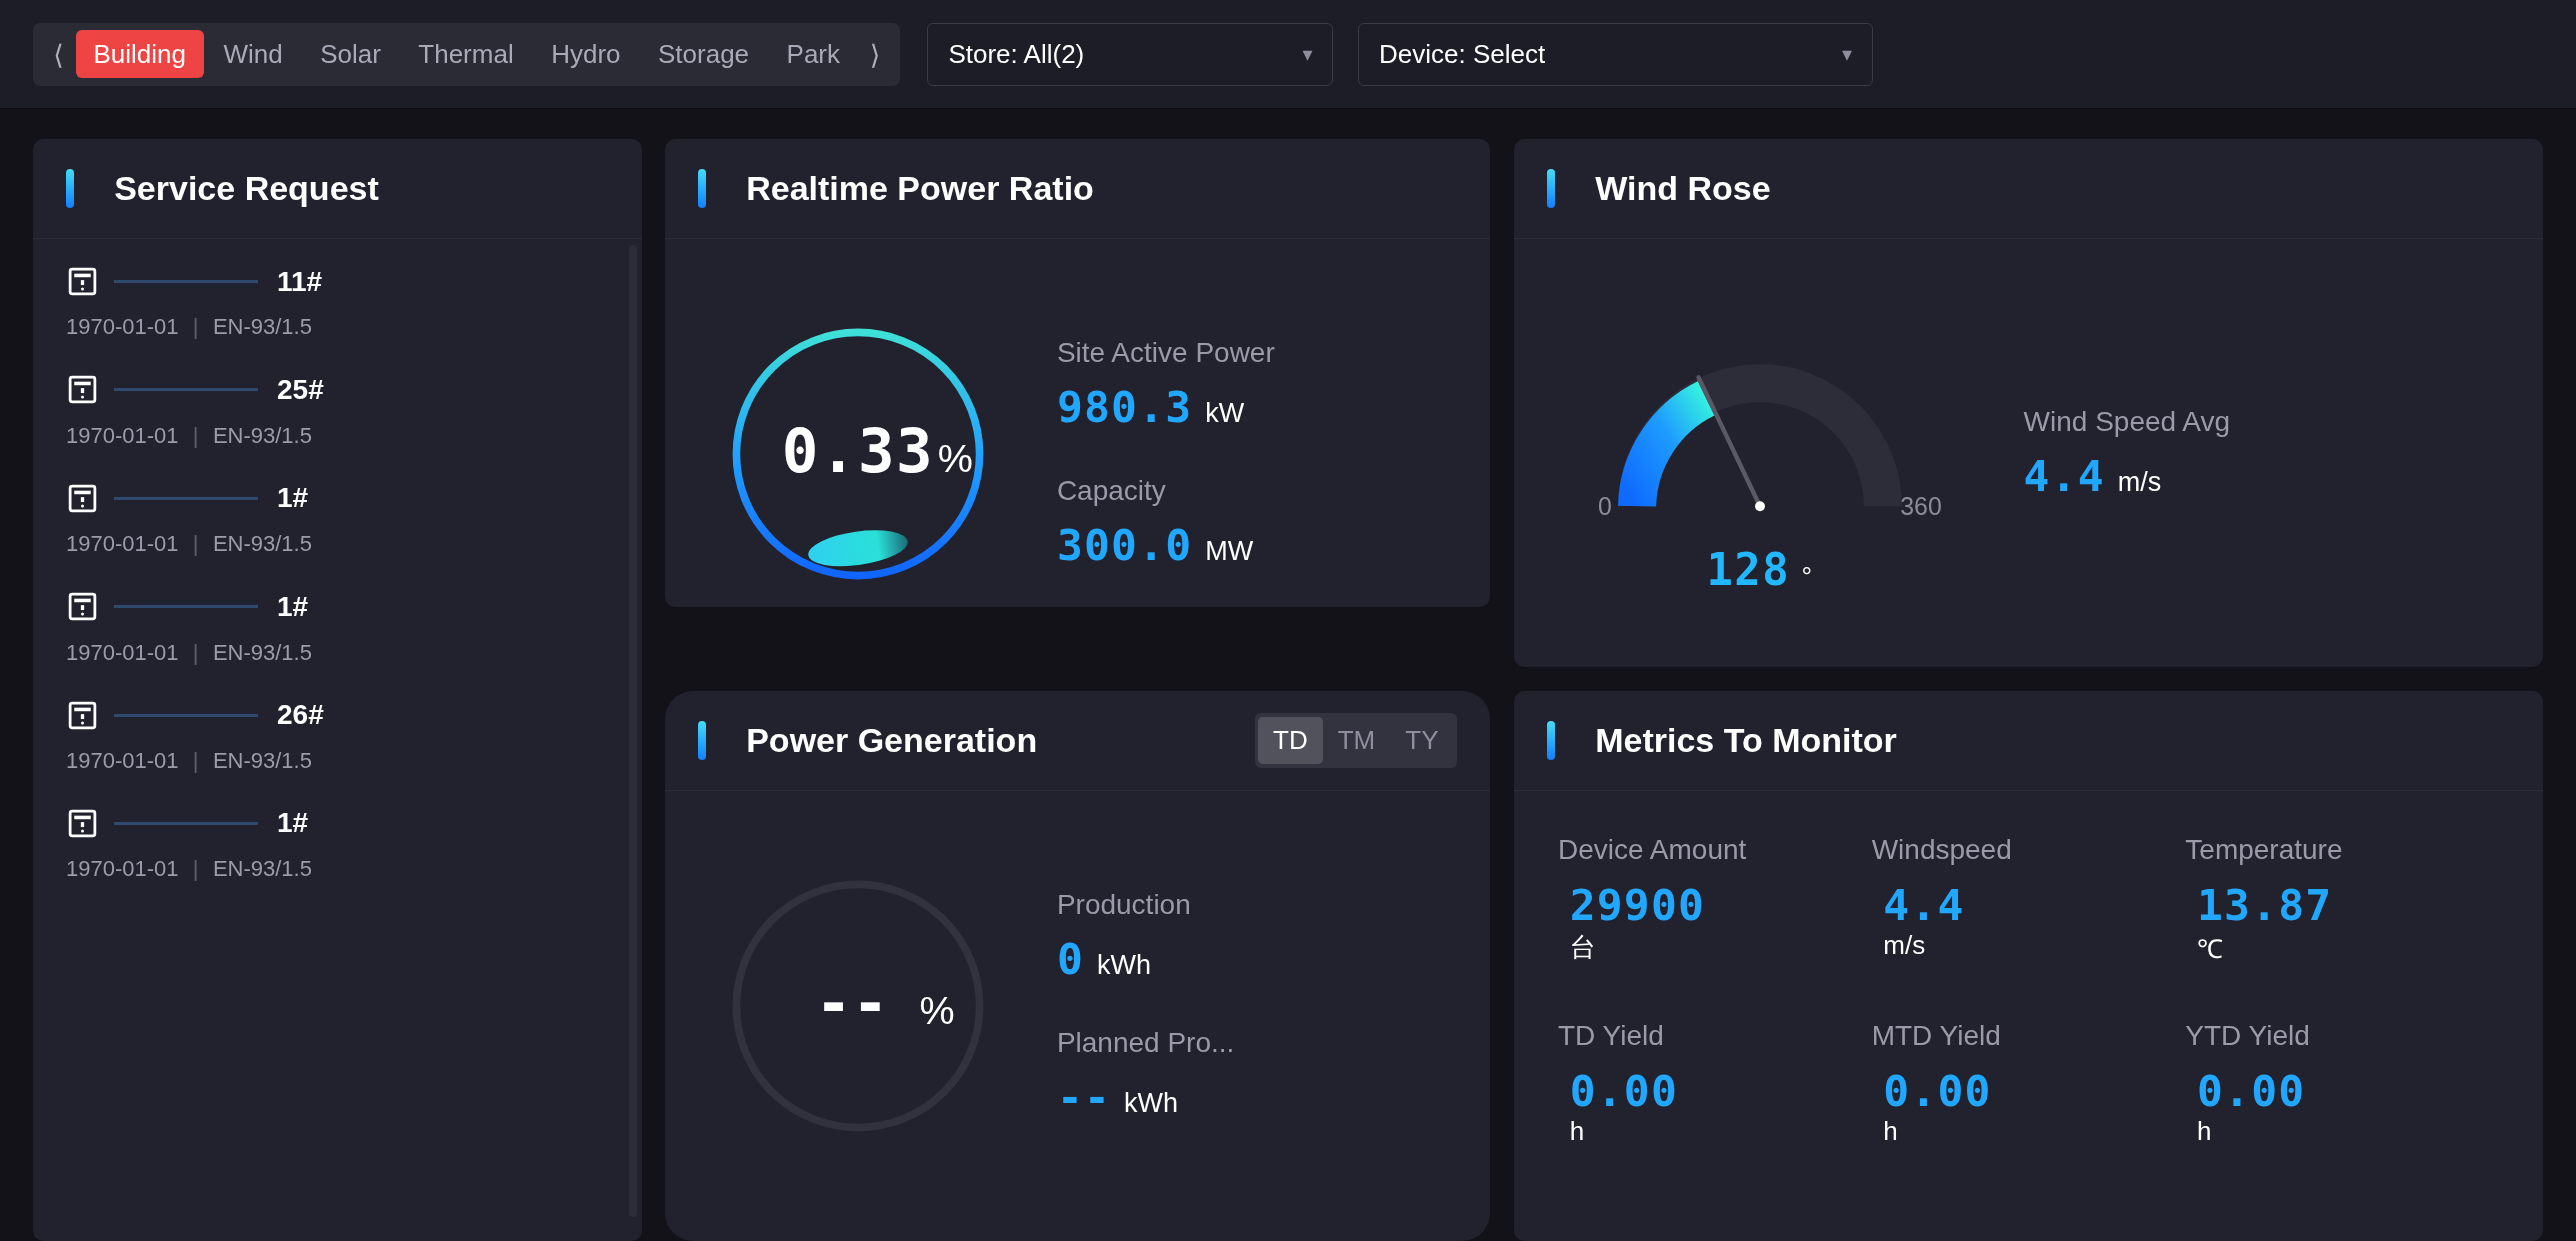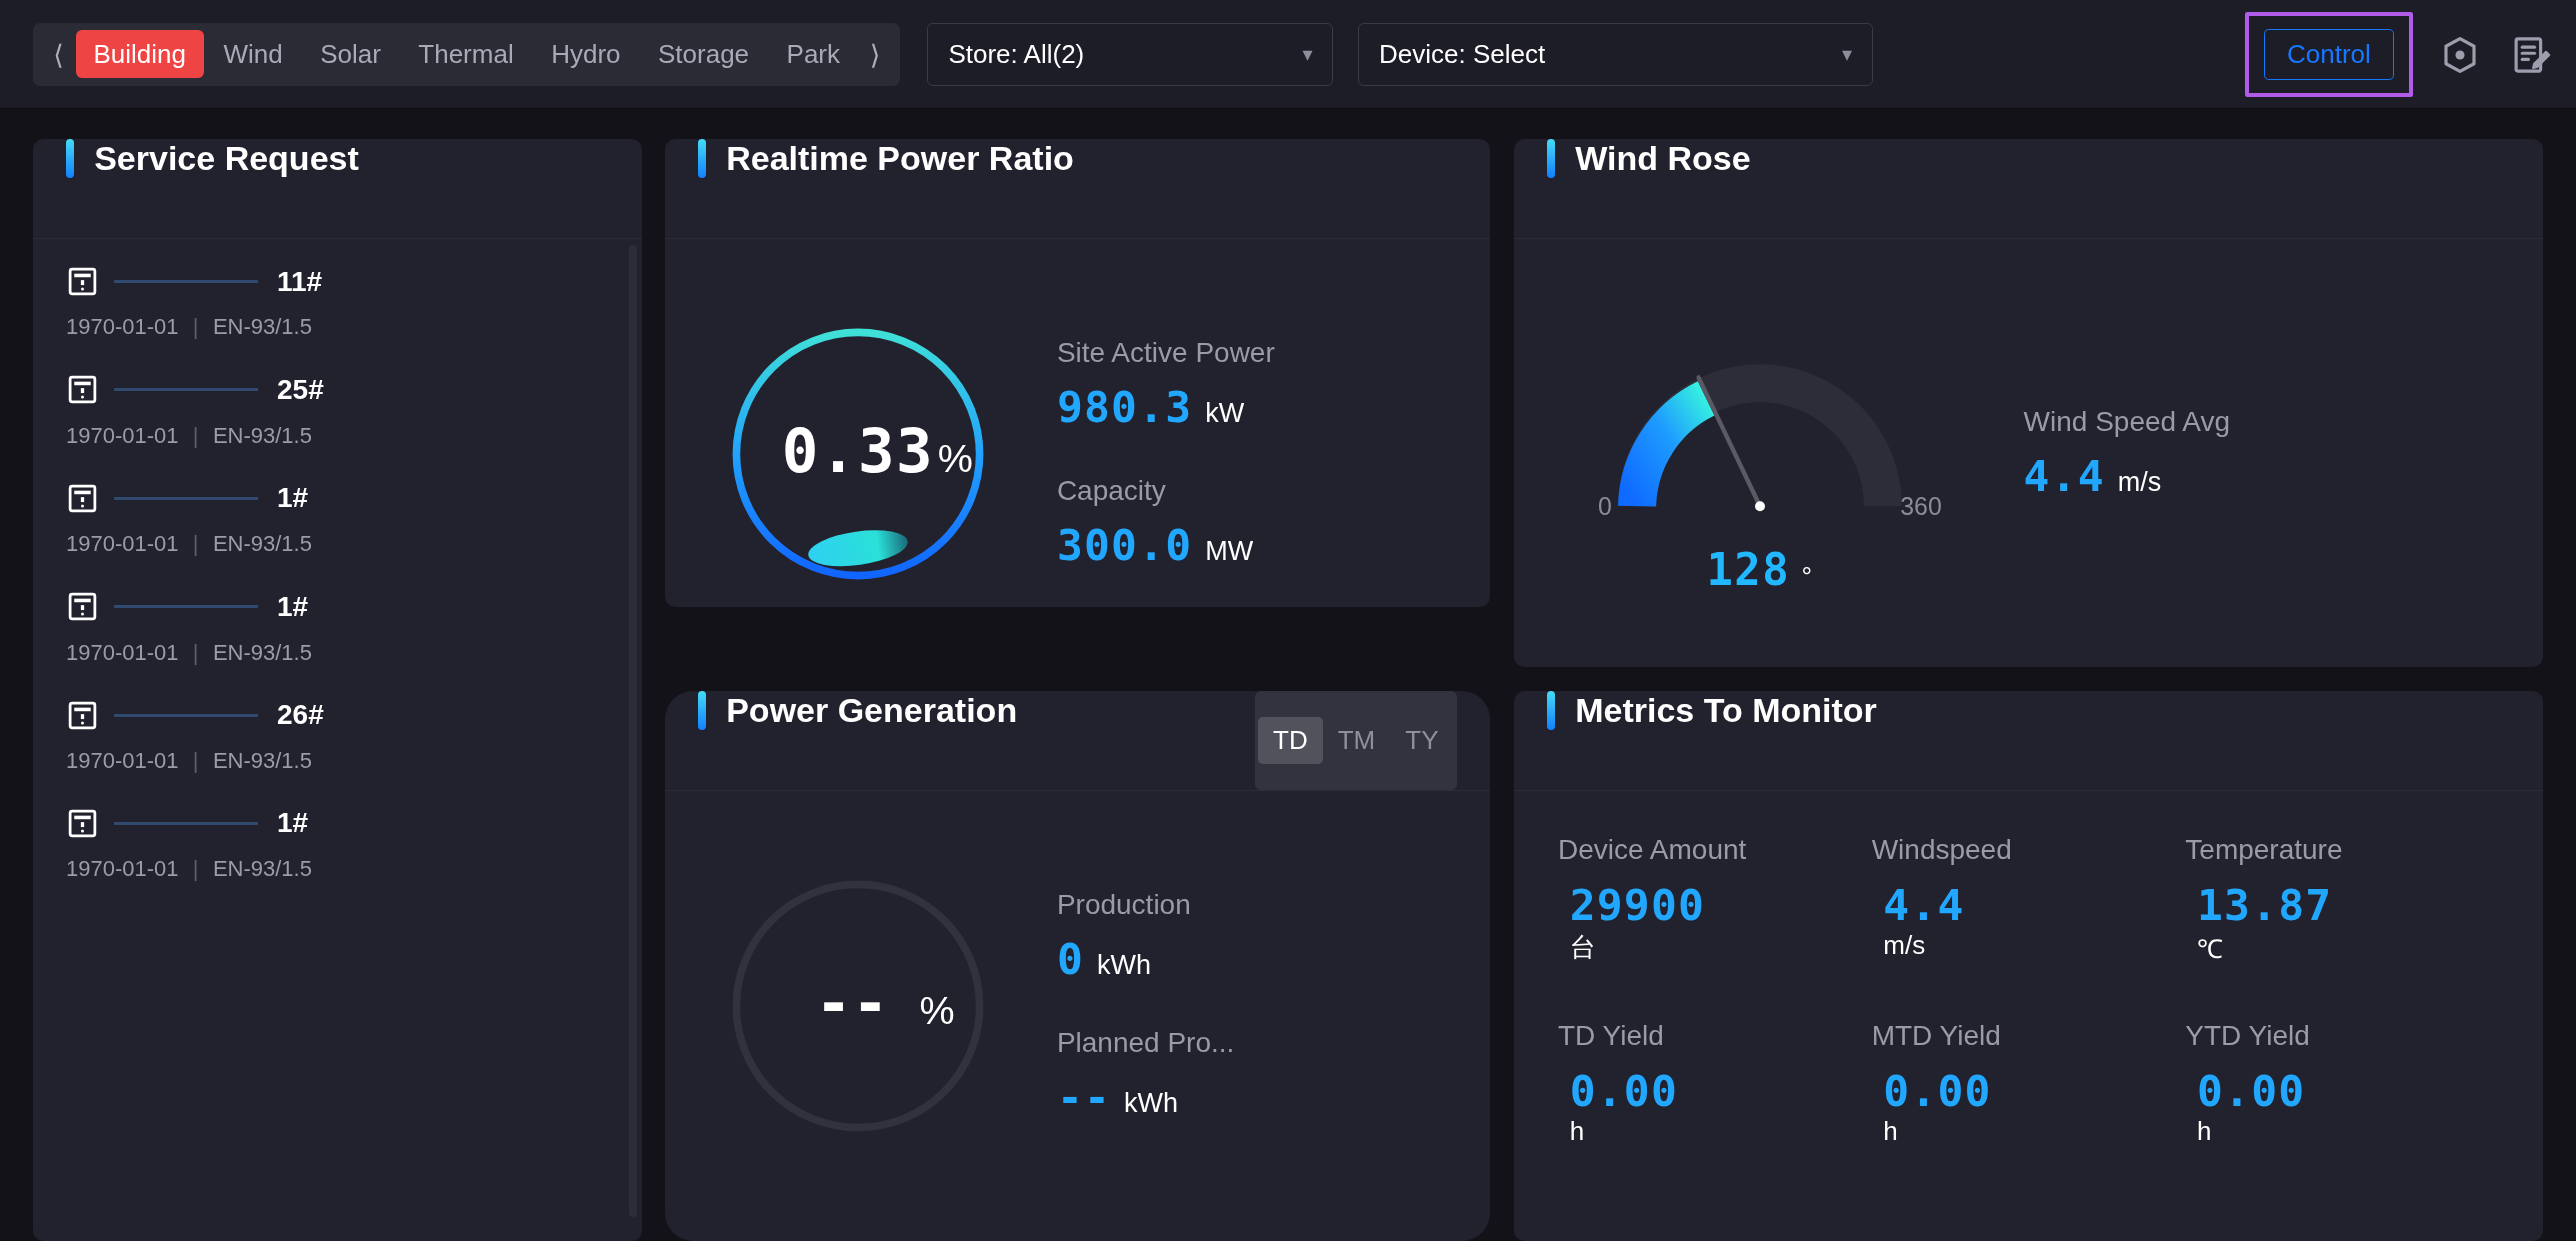--- a/index.html
+++ b/index.html
@@ -53,22 +53,23 @@
     color:#1677ff; font-size:26px; padding:9.4px 22px; cursor:pointer; white-space:nowrap;
     font-family:"Liberation Sans", sans-serif;
   }
   .ticon{ width:54px; height:54px; margin-right:17.6px; display:flex; align-items:center; justify-content:center; cursor:pointer; }
   .ticon svg{ display:block; }
 
   
   .board{ position:absolute; left:0; top:109px; width:2576px; height:1132px; padding:30px 33px 0 33px; }
   .card{ position:absolute; background:#22222e; border-radius:10.5px; overflow:hidden; }
   .card-head{
-    height:100px; display:flex; padding:0 33px;
+    height:100px; display:flex; align-items:center; padding:0 33px;
     border-bottom:1.2px solid #2c2c38;
+    gap:20px;
   }
   .accent{ width:8.2px; height:39px; border-radius:4.1px; background:linear-gradient(180deg,#45dcf5 0%,#1180ff 100%); flex:none; }
   .card-title{ margin-left:20px; font-size:34px; font-weight:bold; color:#ffffff; white-space:nowrap; }
 
   
   #card-service{ left:33px; top:30px; width:609px; height:1102px; }
   .sr-list{ height:1002px; overflow:hidden; position:relative; padding:26px 0 0 0; }
   .sr-item{ padding:0 33px; margin-bottom:33px; }
   .sr-row{ display:flex; align-items:center; }
   .sr-ico{ width:33px; height:33px; flex:none; }
@@ -137,42 +138,20 @@
   <div class="selbox" id="store-select">
     <span>Store: All(2)</span>
     <span class="caret">▾</span>
   </div>
 
   <div class="selbox" id="device-select">
     <span>Device: Select</span>
     <span class="caret">▾</span>
   </div>
 
-  <div class="rightzone">
-    <div class="ctrl-highlight">
-      <button class="ctrl-btn">Control</button>
-    </div>
-
-    <div class="ticon">
-      <svg width="42" height="42" viewBox="0 0 24 24" fill="none" stroke="#9d9dad" stroke-width="1.8" stroke-linejoin="round">
-        <polygon points="12,2.6 20,7 20,17 12,21.4 4,17 4,7"></polygon>
-        <circle cx="12" cy="12" r="2.6" fill="#9d9dad" stroke="none"></circle>
-      </svg>
-    </div>
-
-    <div class="ticon">
-      <svg width="42" height="42" viewBox="0 0 24 24" fill="none" stroke="#9d9dad" stroke-width="1.8" stroke-linejoin="round" stroke-linecap="round">
-        <rect x="3.5" y="2.8" width="14" height="18.4" rx="1"></rect>
-        <line x1="7" y1="7.5" x2="14" y2="7.5"></line>
-        <line x1="7" y1="11" x2="14" y2="11"></line>
-        <line x1="7" y1="14.5" x2="10.5" y2="14.5"></line>
-        <path d="M20.6 10.2 L22.4 12 L15.6 18.8 L13.2 19.4 L13.8 17 Z" fill="#9d9dad" stroke="#9d9dad" stroke-width="1.2"></path>
-      </svg>
-    </div>
-  </div>
 </div>
 
 <div class="board">
 
   <div class="card" id="card-service">
     <div class="card-head">
       <div class="accent"></div>
       <div class="card-title">Service Request</div>
     </div>
     <div class="sr-list">

